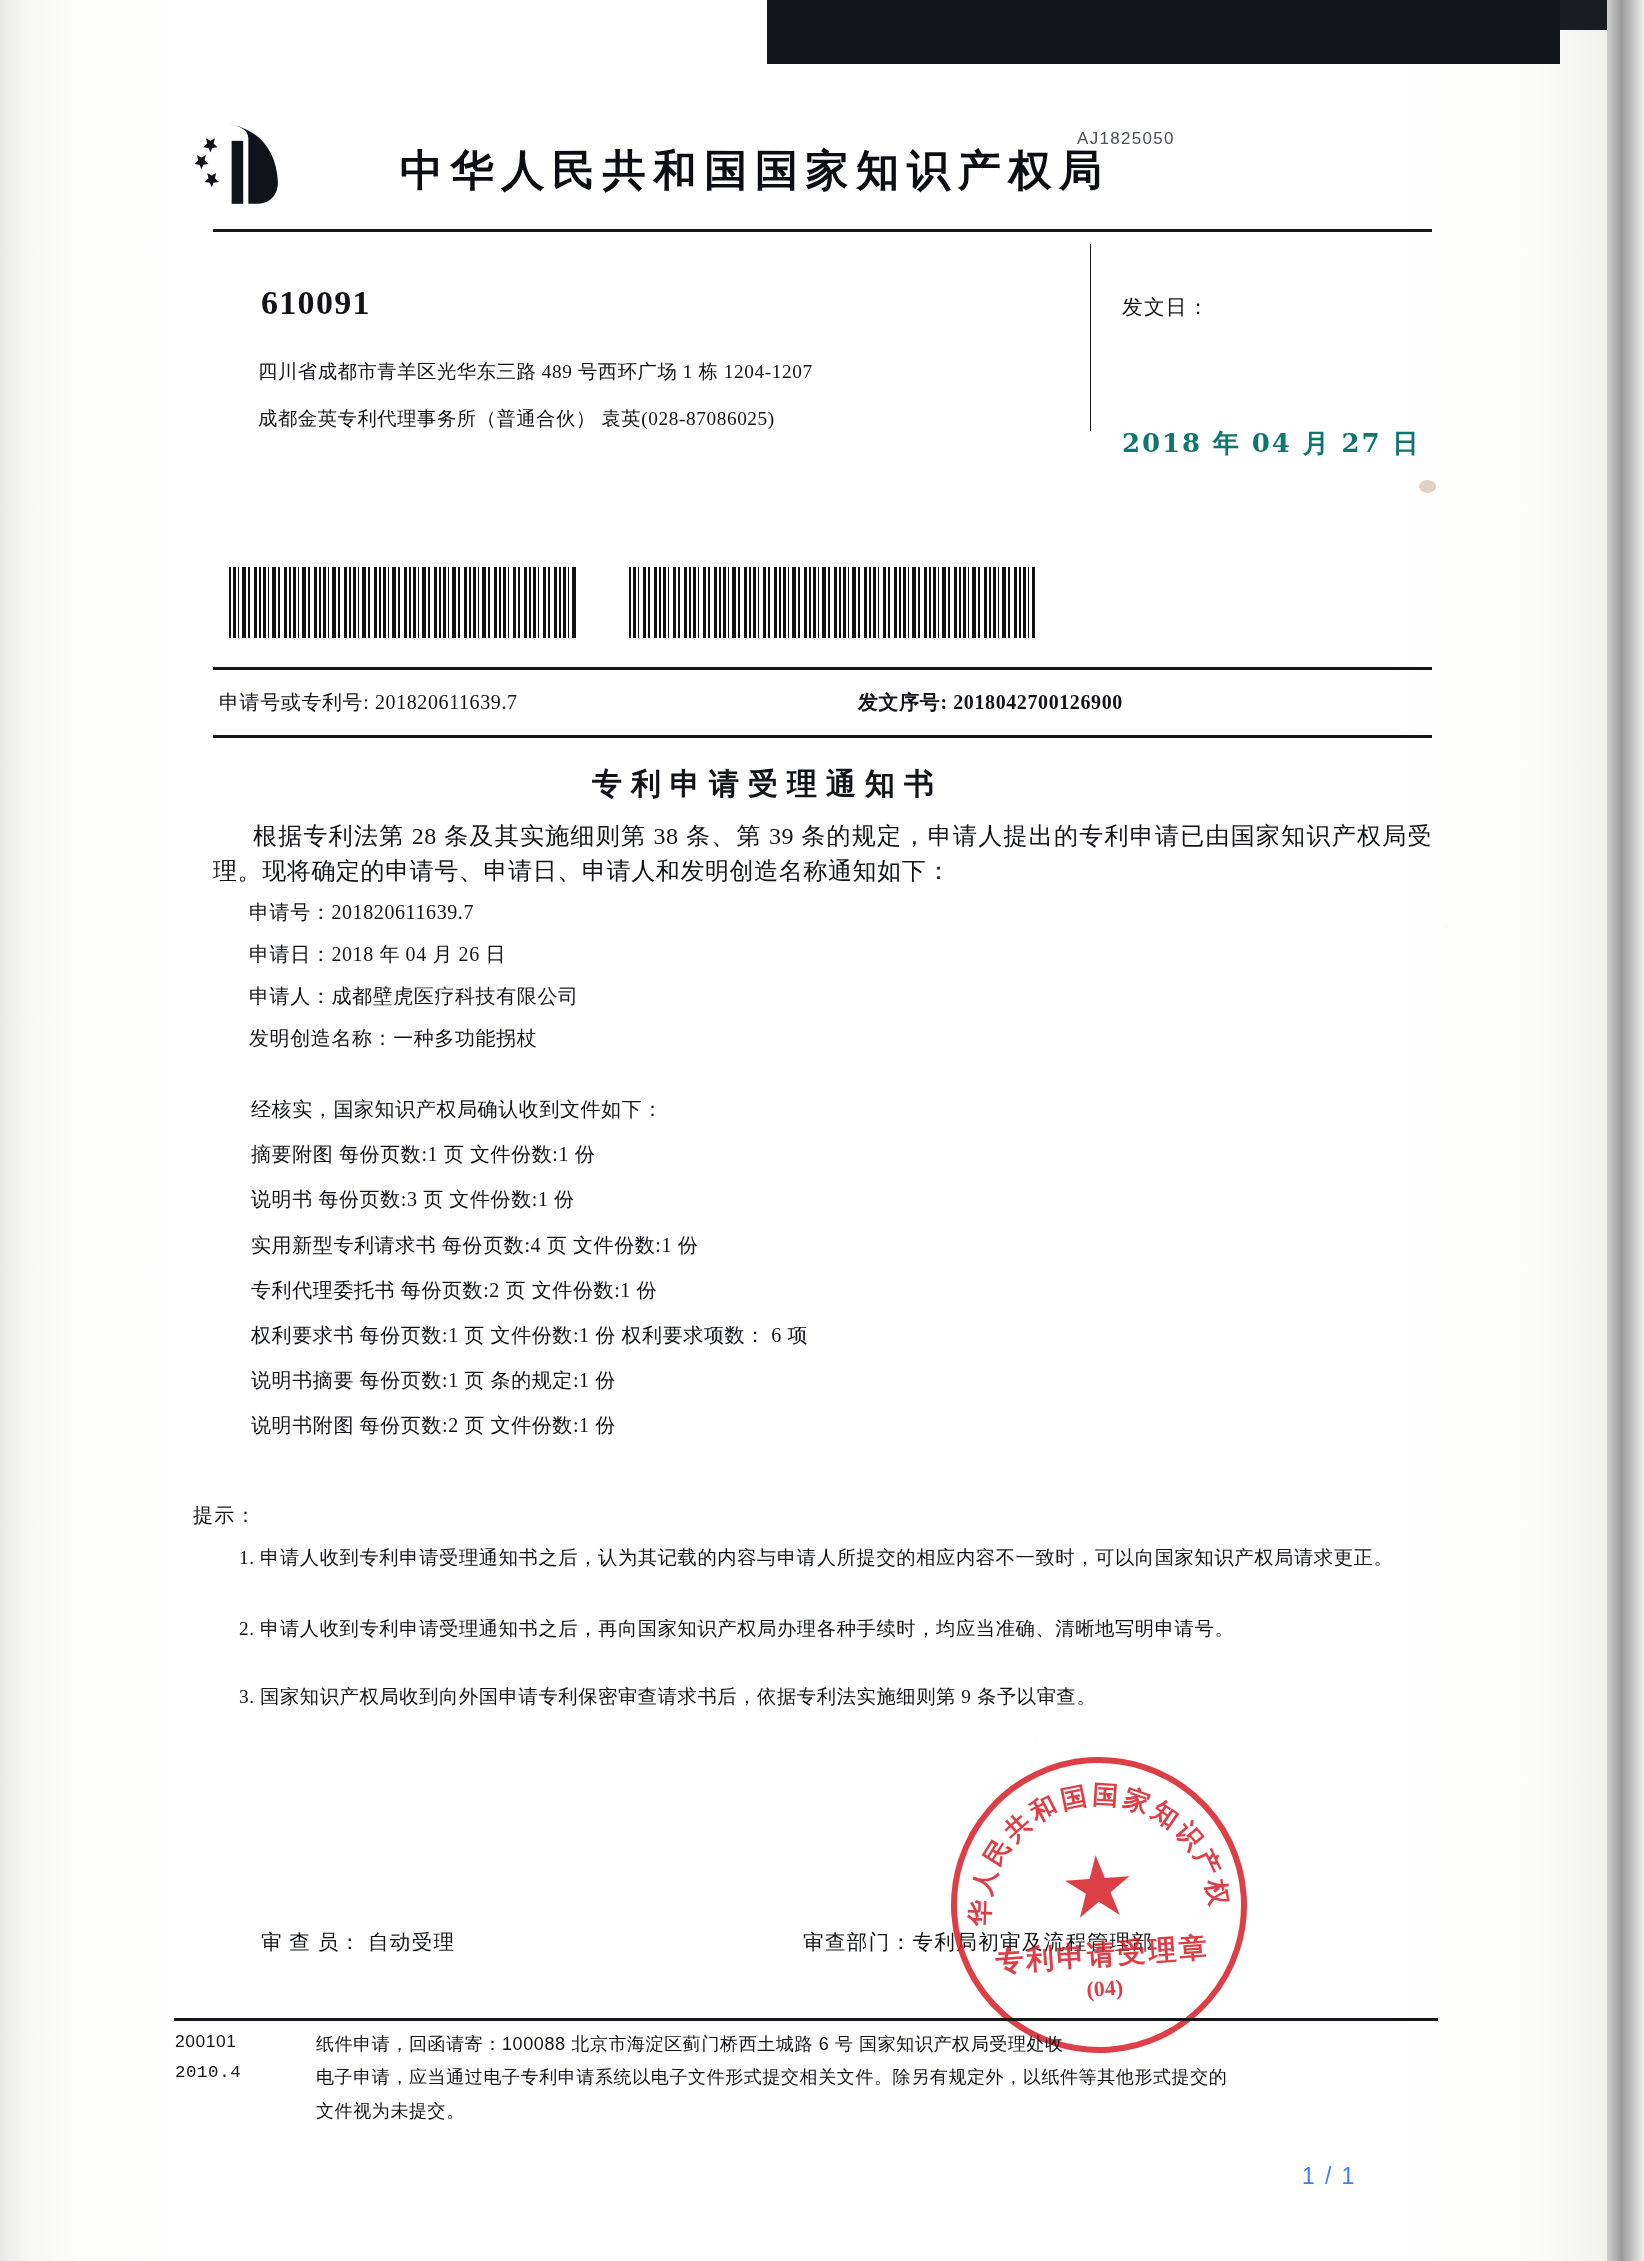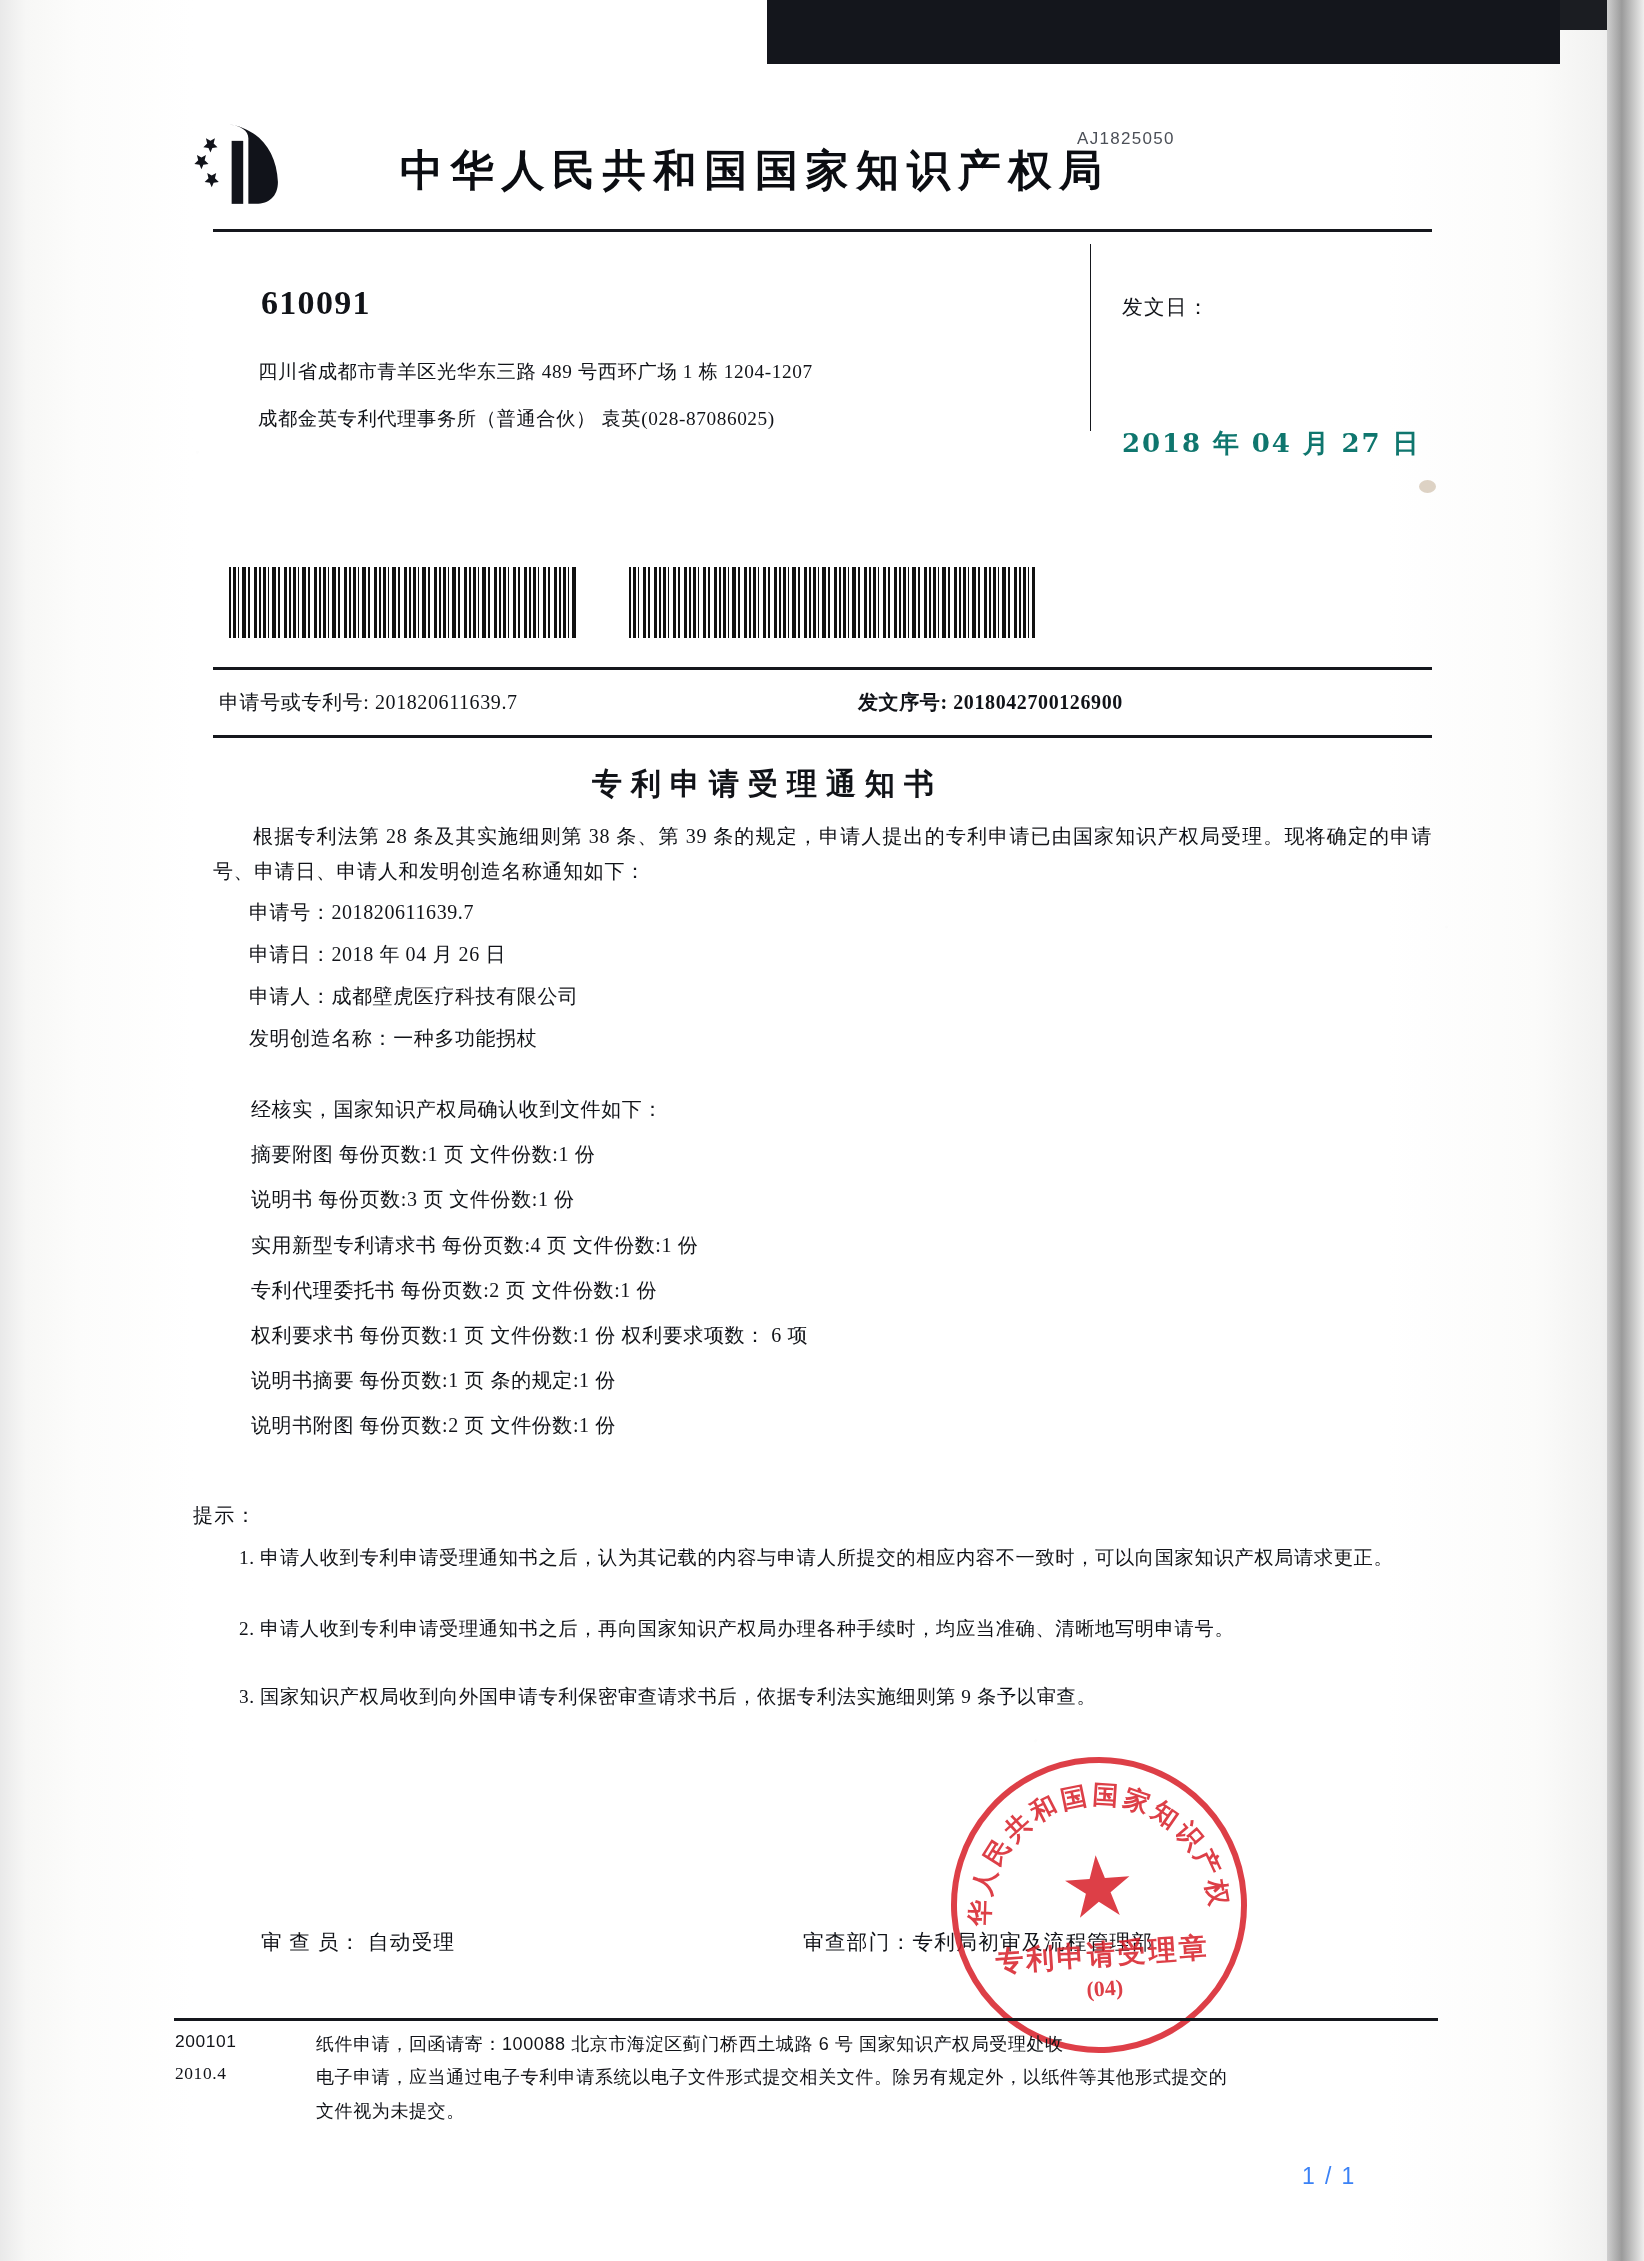--- a/index.html
+++ b/index.html
@@ -205,21 +205,21 @@
     font-weight: bold;
     letter-spacing: 9px;
     font-family: "DejaVu Serif", serif;
   }
 
   
   .body-p {
     position: absolute;
     left: 213px;
     width: 1219px;
-    font-size: 20px;
+    font-size: 24px;
     line-height: 35px;
     letter-spacing: 0.6px;
     text-align: justify;
   }
   #intro-paragraph { top: 819px; text-indent: 40px; }
 
   .kv {
     position: absolute;
     left: 249px;
     font-size: 20px;
@@ -360,21 +360,21 @@
     font-size: 17.4px;
     letter-spacing: 0.6px;
     font-family: "Liberation Sans", sans-serif;
   }
   .footer-code2 {
     position: absolute;
     left: 175px;
     top: 2063px;
     font-size: 17.4px;
     letter-spacing: 0.6px;
-    font-family: Liberation Serif, serif;
+    font-family: Liberation Mono, monospace;
   }
   .footer-text {
     position: absolute;
     left: 316px;
     width: 1122px;
     font-size: 18px;
     line-height: 32px;
     letter-spacing: 0.6px;
     font-family: "Liberation Sans", "DejaVu Sans", sans-serif;
   }

